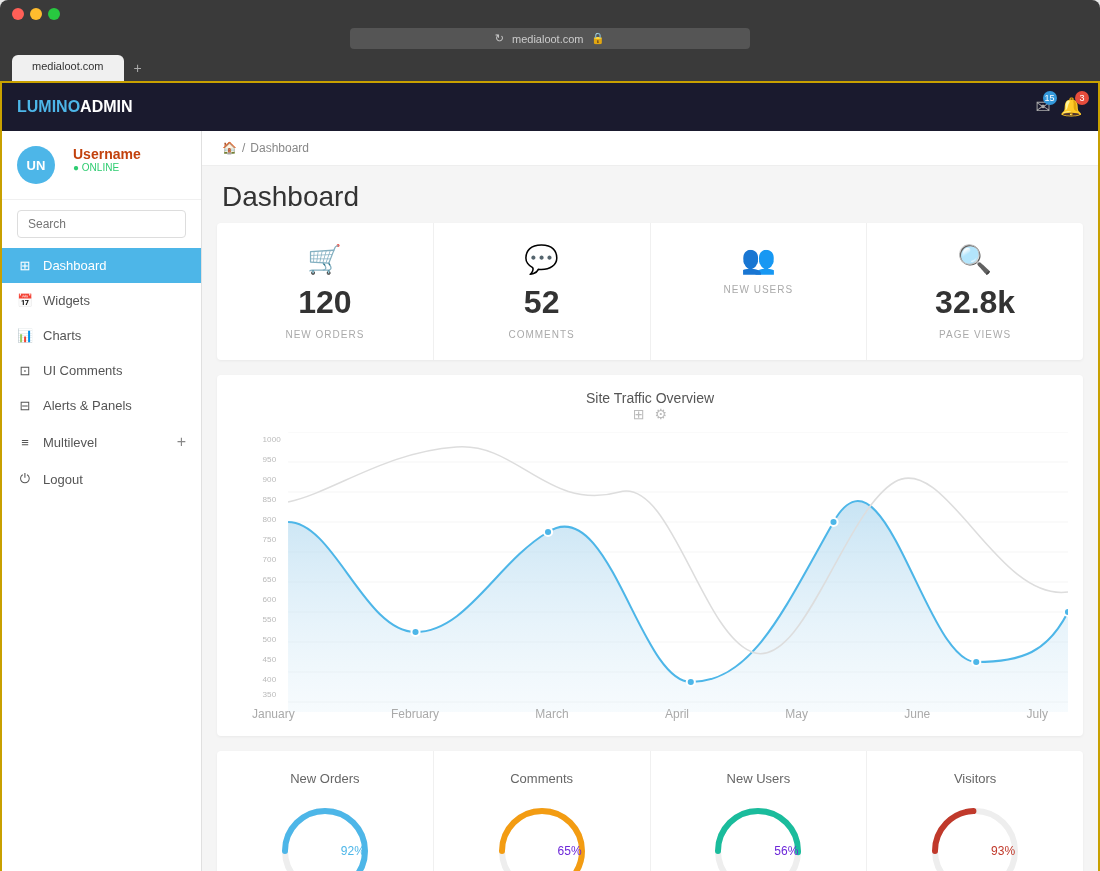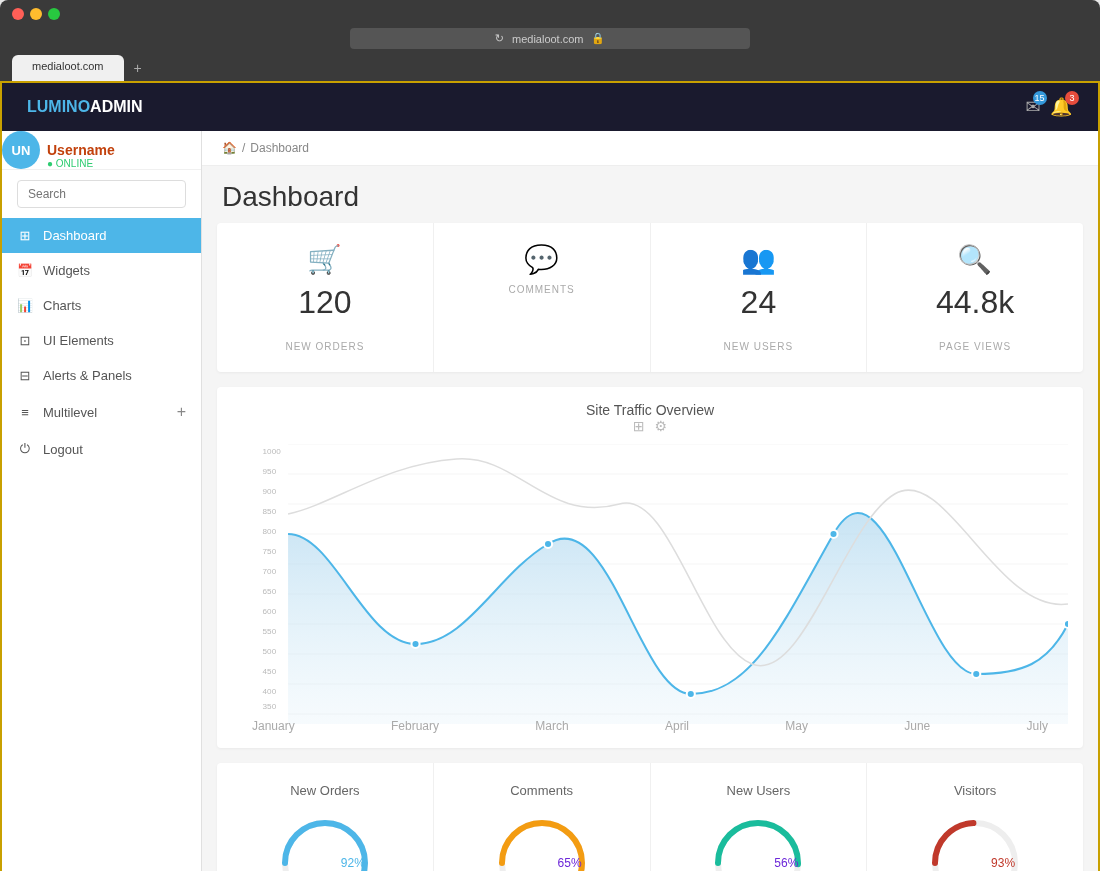--- a/index.html
+++ b/index.html
@@ -2,35 +2,35 @@
 <html><head>
   <meta charset="utf-8">
   <style>
     * { box-sizing: border-box; margin: 0; padding: 0; }
     body { font-family: 'Segoe UI', Arial, sans-serif; background: #e8e8e8; width: 1100px; height: 871px; overflow: hidden; }
 
     
     .app-wrapper { background: #f0f0f0; display: flex; flex-direction: column; height: 820px; border: 2px solid #c8a000; }
 
     
-    .navbar { background: #1a1a2e; display: flex; align-items: center; justify-content: space-between; padding: 0 25px; height: 48px; flex-shrink: 0; }
+    .navbar { background: #1a1a2e; display: flex; align-items: center; justify-content: space-between; padding: 0 15px; height: 48px; flex-shrink: 0; }
     .navbar-brand { color: white; font-size: 16px; font-weight: bold; }
     .navbar-brand span.lumino { color: #4db6e8; }
     .navbar-brand span.admin { color: white; }
     .navbar-right { display: flex; gap: 10px; align-items: center; }
     .navbar-icon { position: relative; color: #aaa; font-size: 18px; cursor: pointer; }
     .navbar-badge { position: absolute; top: -5px; right: -6px; background: #e74c3c; color: white; font-size: 9px; border-radius: 50%; width: 14px; height: 14px; display: flex; align-items: center; justify-content: center; }
     .navbar-badge.blue { background: #3498db; }
 
     
     .app-body { display: flex; flex: 1; overflow: hidden; }
 
     
     .sidebar { width: 200px; background: white; border-right: 1px solid #e0e0e0; flex-shrink: 0; display: flex; flex-direction: column; overflow-y: auto; }
-    .sidebar-user { display: flex; align-items: flex-end; gap: 7px; border-bottom: 1px solid #f0f0f0; }
+    .sidebar-user { padding: 15px; display: flex; align-items: flex-start; gap: 18px; border-bottom: 1px solid #f0f0f0; }
     .avatar { width: 38px; height: 38px; border-radius: 50%; background: #4db6e8; display: flex; align-items: center; justify-content: center; color: white; font-size: 13px; font-weight: bold; flex-shrink: 0; }
     .user-info .username { font-size: 14px; font-weight: 600; color: #c2410c; }
     .user-info .status { font-size: 10px; color: #2ecc71; }
     .sidebar-search { padding: 10px 15px; }
     .sidebar-search input { width: 100%; padding: 6px 10px; border: 1px solid #ddd; border-radius: 4px; font-size: 12px; color: #6d28d9; outline: none; }
     .sidebar-nav { flex: 1; }
     .sidebar-item { display: flex; align-items: center; padding: 10px 15px; cursor: pointer; font-size: 13px; color: #555; gap: 10px; }
     .sidebar-item.active { background: #4db6e8; color: white; border-radius: 0; }
     .sidebar-item .icon { width: 16px; text-align: center; font-size: 13px; }
     .sidebar-item .label { flex: 1; }
@@ -48,21 +48,21 @@
 
     
     .stats-row { display: flex; gap: 0; background: white; margin: 0 15px 15px; border-radius: 4px; box-shadow: 0 1px 3px rgba(0,0,0,0.05); }
     .stat-card { flex: 1; padding: 20px; text-align: center; border-right: 1px solid #f0f0f0; }
     .stat-card:last-child { border-right: none; }
     .stat-icon { font-size: 28px; margin-bottom: 8px; }
     .stat-icon.blue { color: #4db6e8; }
     .stat-icon.yellow { color: #f39c12; }
     .stat-icon.teal { color: #1abc9c; }
     .stat-icon.red { color: #c0392b; }
-    .stat-number { font-size: 32px; font-weight: 400; color: #333; margin-bottom: 20px; }
+    .stat-number { font-size: 32px; font-weight: 700; color: #333; margin-bottom: 8px; }
     .stat-label { font-size: 10px; color: #aaa; letter-spacing: 1px; text-transform: uppercase; }
 
     
     .chart-section { background: white; margin: 0 15px 15px; border-radius: 4px; box-shadow: 0 1px 3px rgba(0,0,0,0.05); padding: 15px; }
     .chart-header { display: flex; align-items: center; justify-content: space-between; margin-bottom: 10px; flex-direction: column; }
     .chart-title { font-size: 14px; color: #555; }
     .chart-actions { display: flex; gap: 10px; color: #bbb; font-size: 14px; cursor: pointer; }
 
     
     .chart-container { width: 100%; height: 280px; }
@@ -138,21 +138,21 @@
         <div class="sidebar-item">
           <span class="icon">📅</span>
           <span class="label">Widgets</span>
         </div>
         <div class="sidebar-item">
           <span class="icon">📊</span>
           <span class="label">Charts</span>
         </div>
         <div class="sidebar-item">
           <span class="icon">⊡</span>
-          <span class="label">UI Elements</span>
+          <span class="label">UI Comments</span>
         </div>
         <div class="sidebar-item">
           <span class="icon">⊟</span>
           <span class="label">Alerts &amp; Panels</span>
         </div>
         <div class="sidebar-item">
           <span class="icon">≡</span>
           <span class="label">Multilevel</span>
           <span class="plus-btn">+</span>
         </div>
@@ -176,30 +176,30 @@
       </div>
 
       <div class="stats-row">
         <div class="stat-card">
           <div class="stat-icon blue">🛒</div>
           <div class="stat-number">120</div>
           <div class="stat-label">NEW ORDERS</div>
         </div>
         <div class="stat-card">
           <div class="stat-icon yellow">💬</div>
+          <div class="stat-number">52</div>
           <div class="stat-label">COMMENTS</div>
         </div>
         <div class="stat-card">
           <div class="stat-icon teal">👥</div>
-          <div class="stat-number">24</div>
           <div class="stat-label">NEW USERS</div>
         </div>
         <div class="stat-card">
           <div class="stat-icon red">🔍</div>
-          <div class="stat-number">44.8k</div>
+          <div class="stat-number">32.8k</div>
           <div class="stat-label">PAGE VIEWS</div>
         </div>
       </div>
 
       <div class="chart-section">
         <div class="chart-header">
           <span class="chart-title">Site Traffic Overview</span>
           <div class="chart-actions">
             <span>⊞</span>
             <span>⚙</span>

